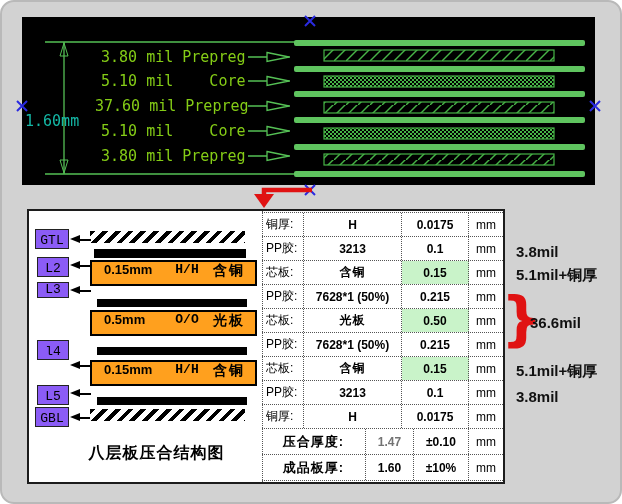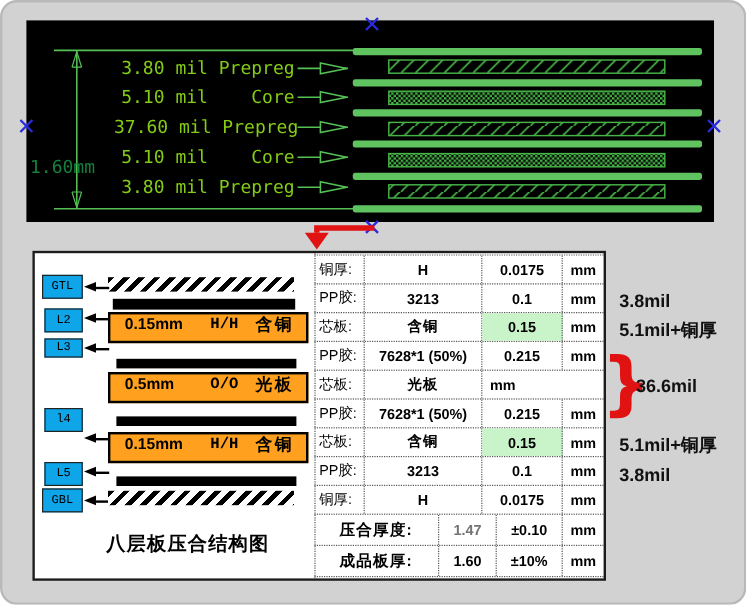--- a/index.html
+++ b/index.html
@@ -6,40 +6,40 @@
   *{box-sizing:border-box;}
   body{font-family:"Liberation Sans", sans-serif;}
   .frame{
     position:relative;width:622px;height:504px;background:#d2d2d2;
     border-radius:14px;border:2px solid #b9b9b9;overflow:hidden;
   }
   
   .cad-panel{position:absolute;left:20px;top:15px;width:573px;height:168px;background:#000;}
   .cad-svg{position:absolute;left:0;top:0;}
   .cad-dim-label{
-    position:absolute;left:3px;top:95px;color:#15803d;
-    font-family:"DejaVu Sans Mono", monospace;font-size:15px;white-space:pre;margin-top:18px;
+    position:absolute;left:3px;top:95px;color:#14b8a6;
+    font-family:"DejaVu Sans Mono", monospace;font-size:15px;white-space:pre;
   }
   .cad-row{
     position:absolute;color:#84cc16;font-family:"DejaVu Sans Mono", monospace;
     font-size:15px;white-space:pre;letter-spacing:0px;
   }
   
   .xmark{position:absolute;width:12px;height:12px;}
   .red-arrow{position:absolute;left:246px;top:182px;}
   
   .lam-panel{
     position:absolute;left:25px;top:207px;width:478px;height:275px;
     background:#fff;border:2px solid #1c1c1c;
   }
   .sep-line{position:absolute;left:233px;top:0;height:271px;width:0;border-left:1px dotted #555;}
   .layer-box{
-    position:absolute;background:#0ea5e9;border:1px solid #222;color:#000;
-    font-family:"Liberation Mono", monospace;font-size:10px;
-    display:flex;align-items:center;justify-content:center;
+    position:absolute;background:#8b5cf6;border:1px solid #222;color:#000;
+    font-family:"Liberation Mono", monospace;font-size:13px;
+    display:flex;align-items:flex-end;justify-content:center;
   }
   .hatch-bar{
     position:absolute;height:12px;
     background:repeating-linear-gradient(135deg,#000 0 4px,#fff 4px 9px);
   }
   .black-bar{position:absolute;height:8px;background:#000;}
   .orange-box{
     position:absolute;height:26px;background:#ffa01e;border:2px solid #000;
     display:flex;color:#000;font-weight:bold;
   }
@@ -62,21 +62,21 @@
   .t-row{display:flex;height:24px;border-bottom:1px dotted #555;}
   .t-row.sum{height:26px;}
   .t-cell{
     border-right:1px dotted #555;display:flex;align-items:center;justify-content:center;
     font-size:12px;color:#000;overflow:hidden;
   }
   .t-cell:last-child{border-right:none;}
   .c-label{width:42px;justify-content:flex-start;padding-left:4px;}
   .c-mat{width:98px;font-weight:bold;}
   .c-val{width:67px;font-weight:bold;}
-  .c-unit{width:34px;font-weight:bold;}
+  .c-unit{width:34px;font-weight:normal;}
   .c-val.hl{background:#c9f3c9;}
   .s-label{width:104px;font-weight:bold;font-size:13px;letter-spacing:1px;}
   .s-val{width:48px;font-weight:bold;}
   .s-val.red{color:#737373;}
   .s-tol{width:55px;font-weight:bold;}
   .cn{letter-spacing:1px;}
   
   .ann{position:absolute;font-size:15px;font-weight:bold;color:#111;white-space:nowrap;}
   .brace{
     position:absolute;left:499px;top:289px;color:#e01212;font-weight:bold;
@@ -279,20 +279,21 @@
       </div>
       <div class="t-row">
         <div class="t-cell c-label">PP胶:</div>
         <div class="t-cell c-mat">7628*1 (50%)</div>
         <div class="t-cell c-val">0.215</div>
         <div class="t-cell c-unit">mm</div>
       </div>
       <div class="t-row">
         <div class="t-cell c-label">芯板:</div>
         <div class="t-cell c-mat cn">光板</div>
+        <div class="t-cell c-val hl">0.50</div>
         <div class="t-cell c-unit">mm</div>
       </div>
       <div class="t-row">
         <div class="t-cell c-label">PP胶:</div>
         <div class="t-cell c-mat">7628*1 (50%)</div>
         <div class="t-cell c-val">0.215</div>
         <div class="t-cell c-unit">mm</div>
       </div>
       <div class="t-row">
         <div class="t-cell c-label">芯板:</div>

